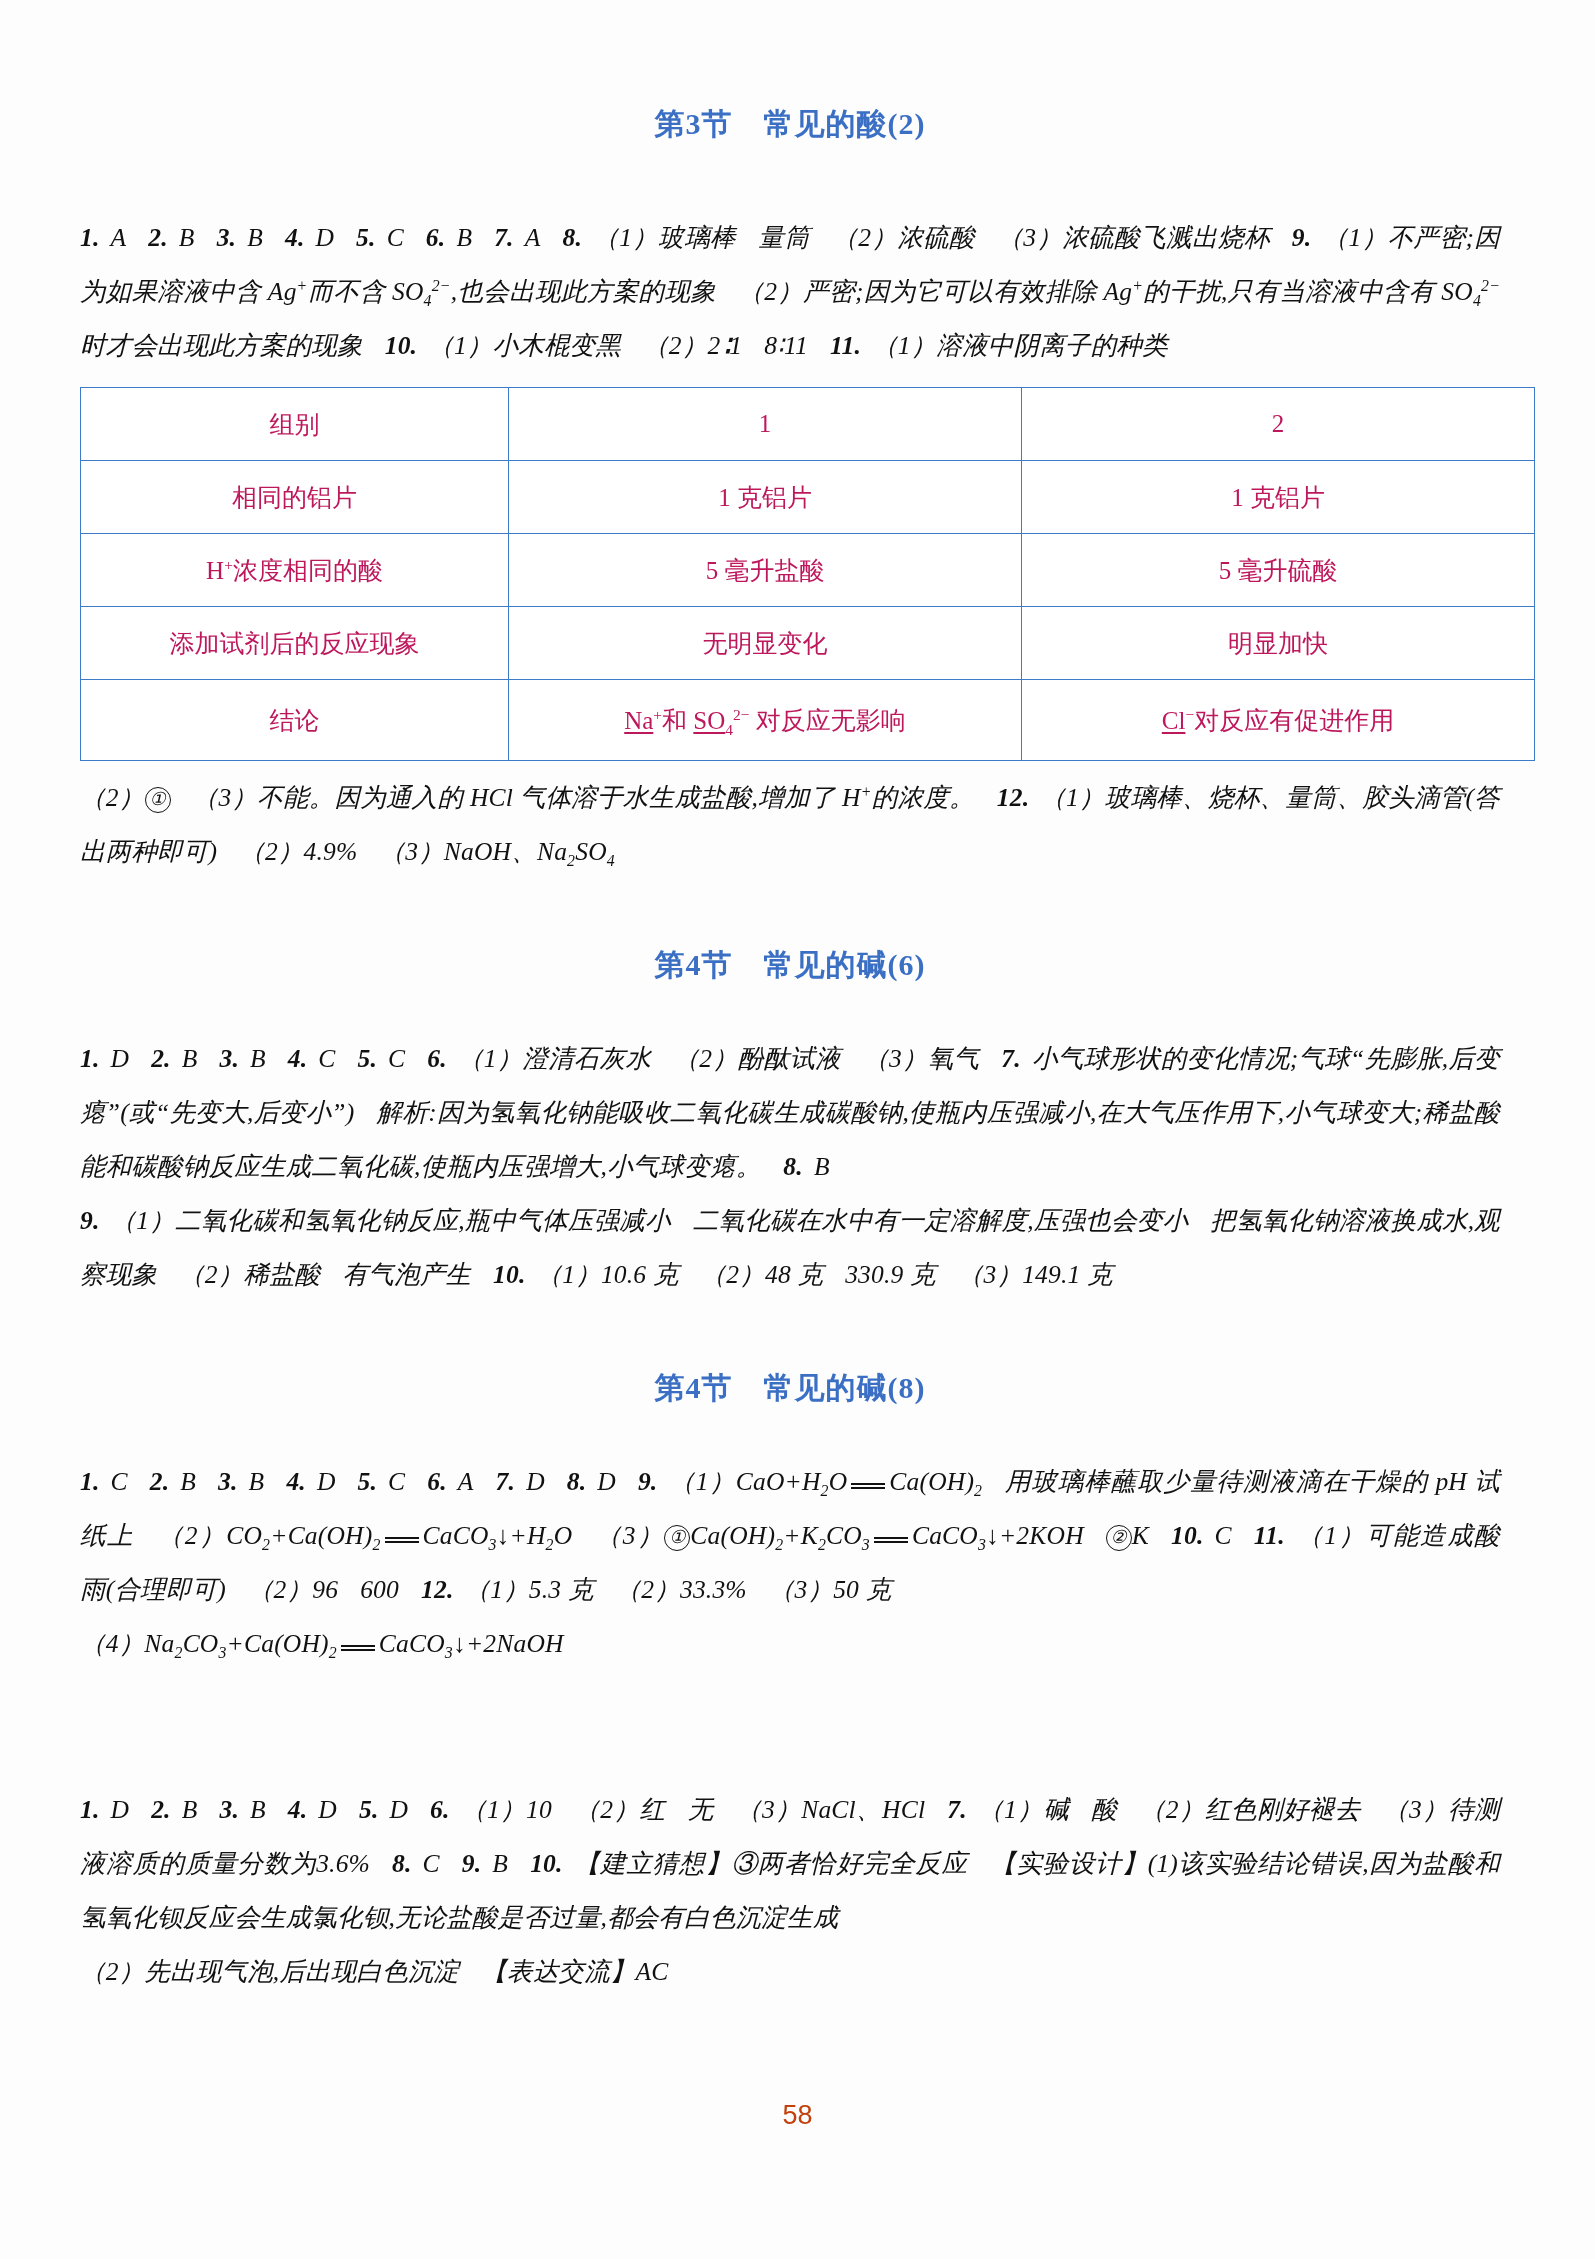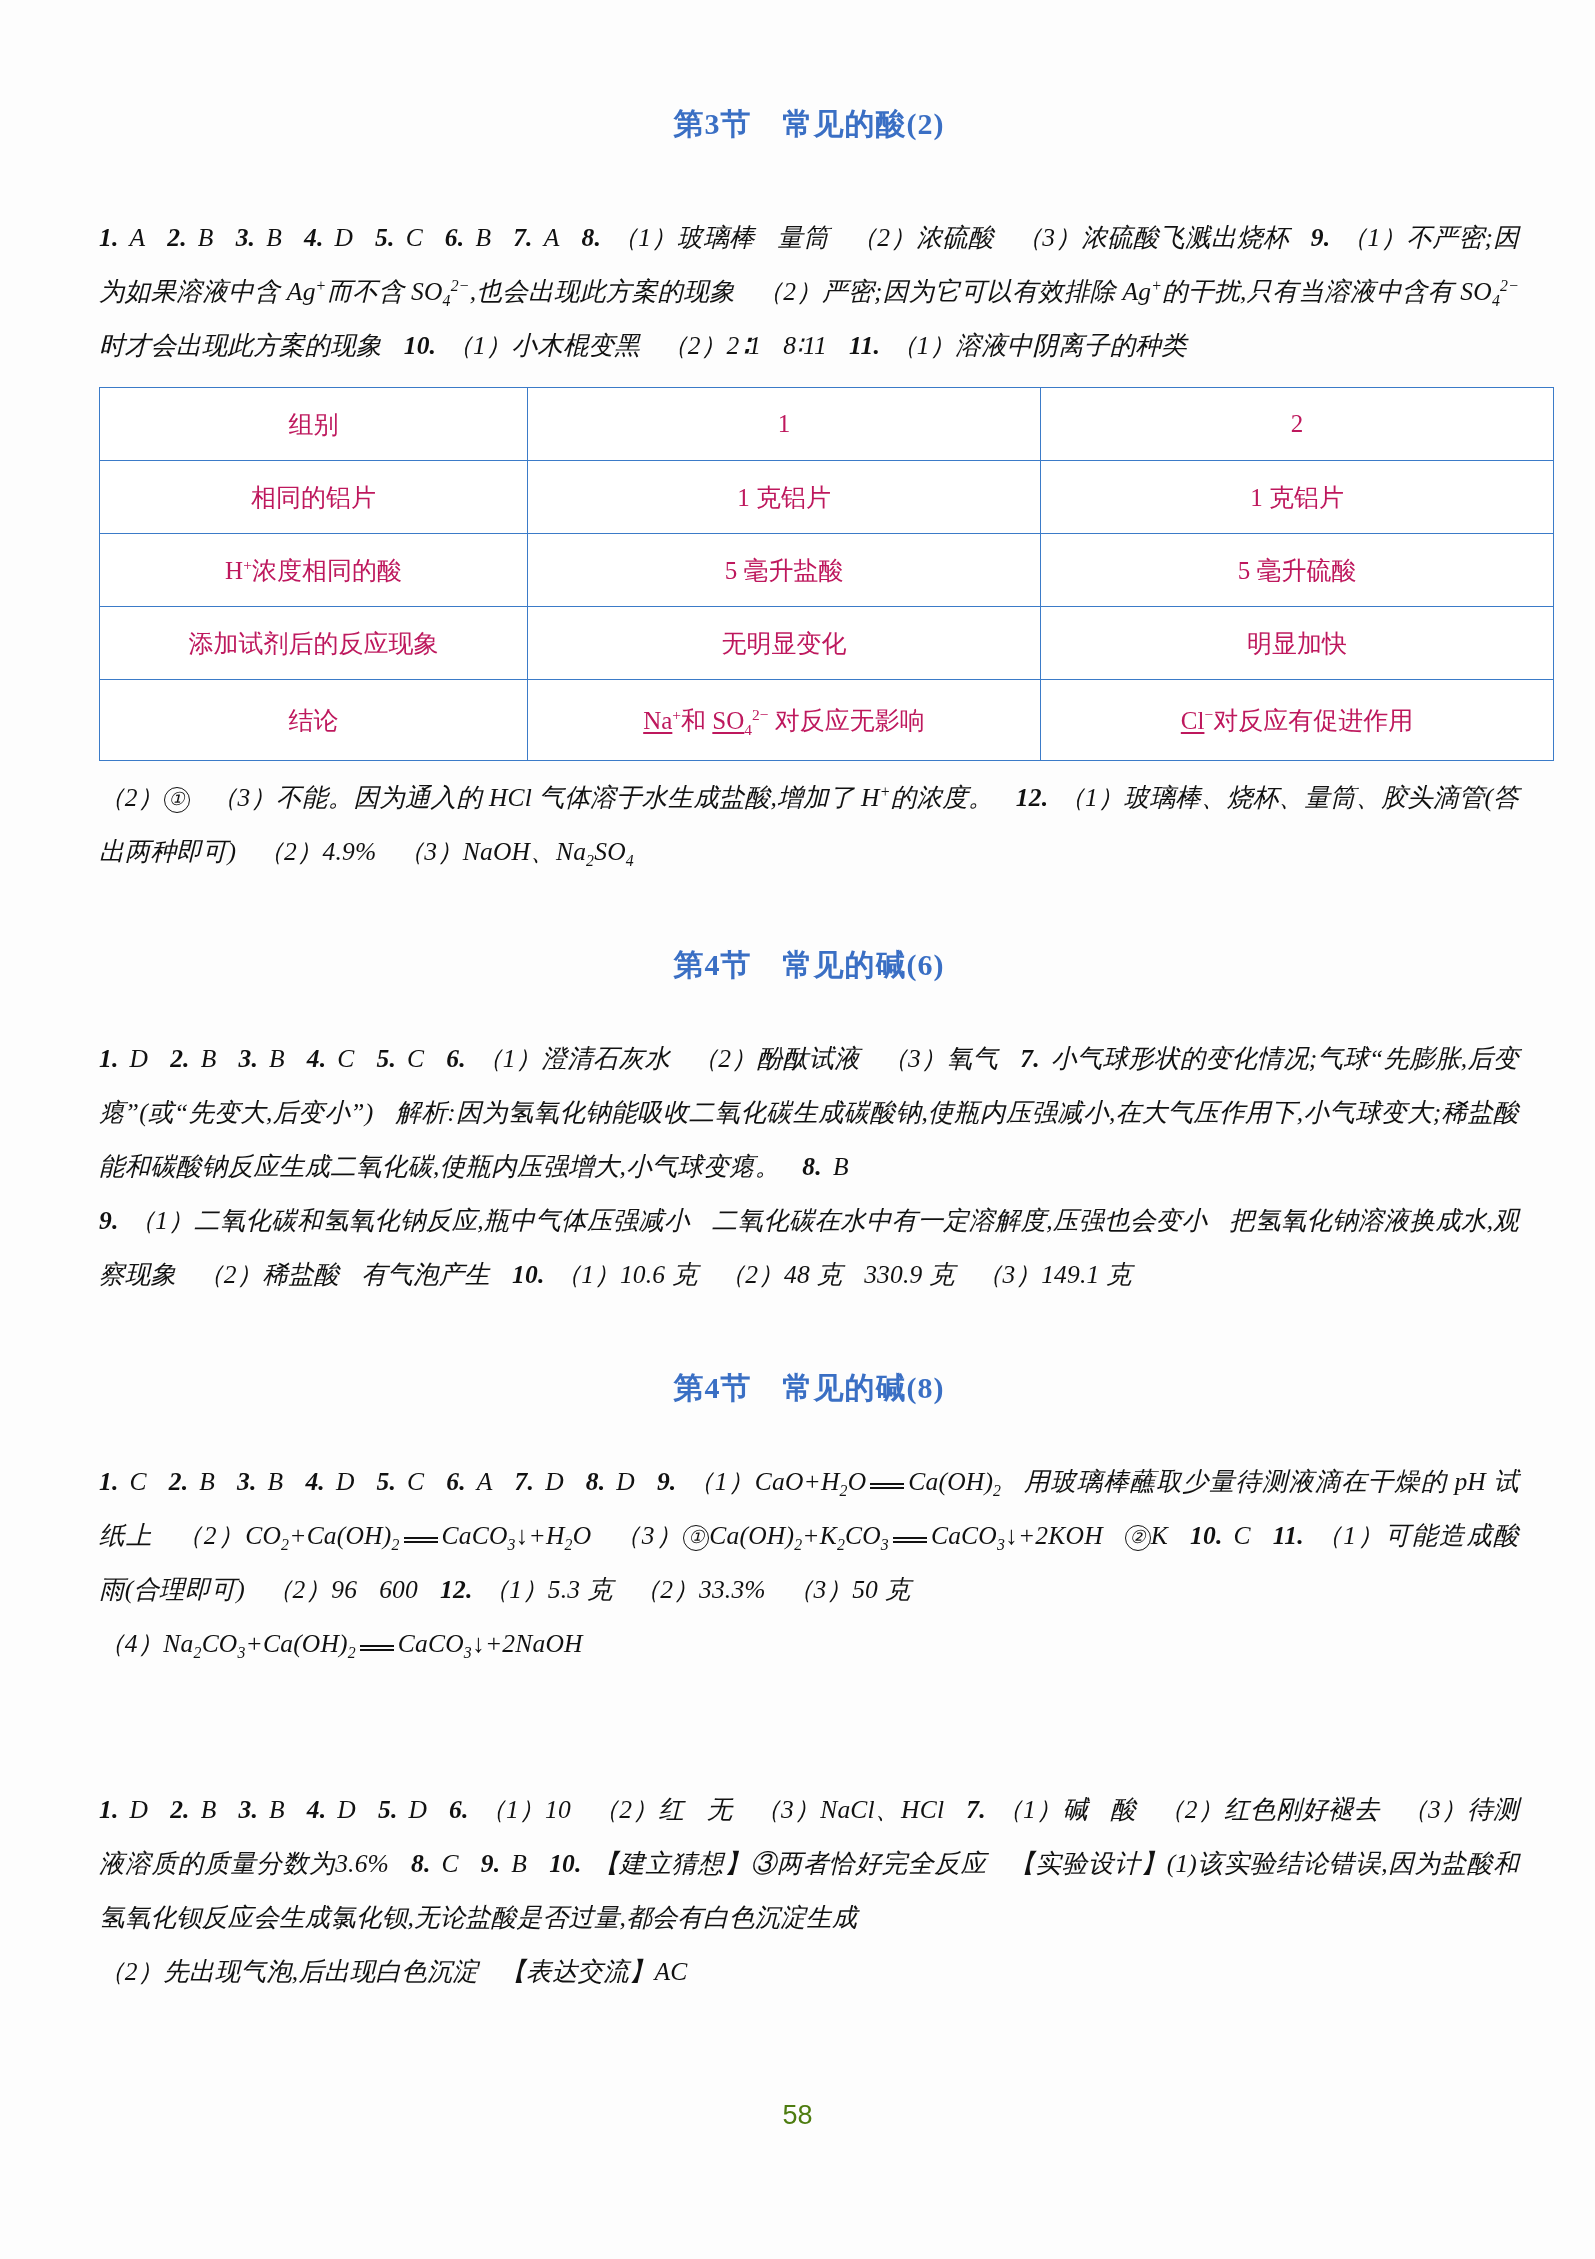--- a/index.html
+++ b/index.html
@@ -13,21 +13,21 @@
   .page {
     position: relative;
     width: 1595px;
     height: 2259px;
     background: #fdfdfd;
     margin: 0 auto;
     overflow: hidden;
   }
   .page-inner {
     position: absolute;
-    left: 99px;
+    left: 80px;
     top: 0;
     width: 1420px;
     height: 2259px;
   }
 
   
   .sec-title {
     text-align: center;
     color: #3a6fc4;
     font-weight: bold;
@@ -106,21 +106,21 @@
   table.exp tr.tall td { height: 72px; }
 
   
   .pageno {
     position: absolute;
     left: 0;
     right: 0;
     top: 2100px;
     text-align: center;
     font-size: 27px;
-    color: #4d7c0f;
+    color: #c2410c;
     font-family: "Liberation Sans", sans-serif;
   }
 
   .blk { margin: 0; font-style: italic; }
   .spacer-lg { height: 66px; }
   .spacer-md { height: 46px; }
   .top-pad   { height: 104px; }
 </style>
 </head>
 <body>

